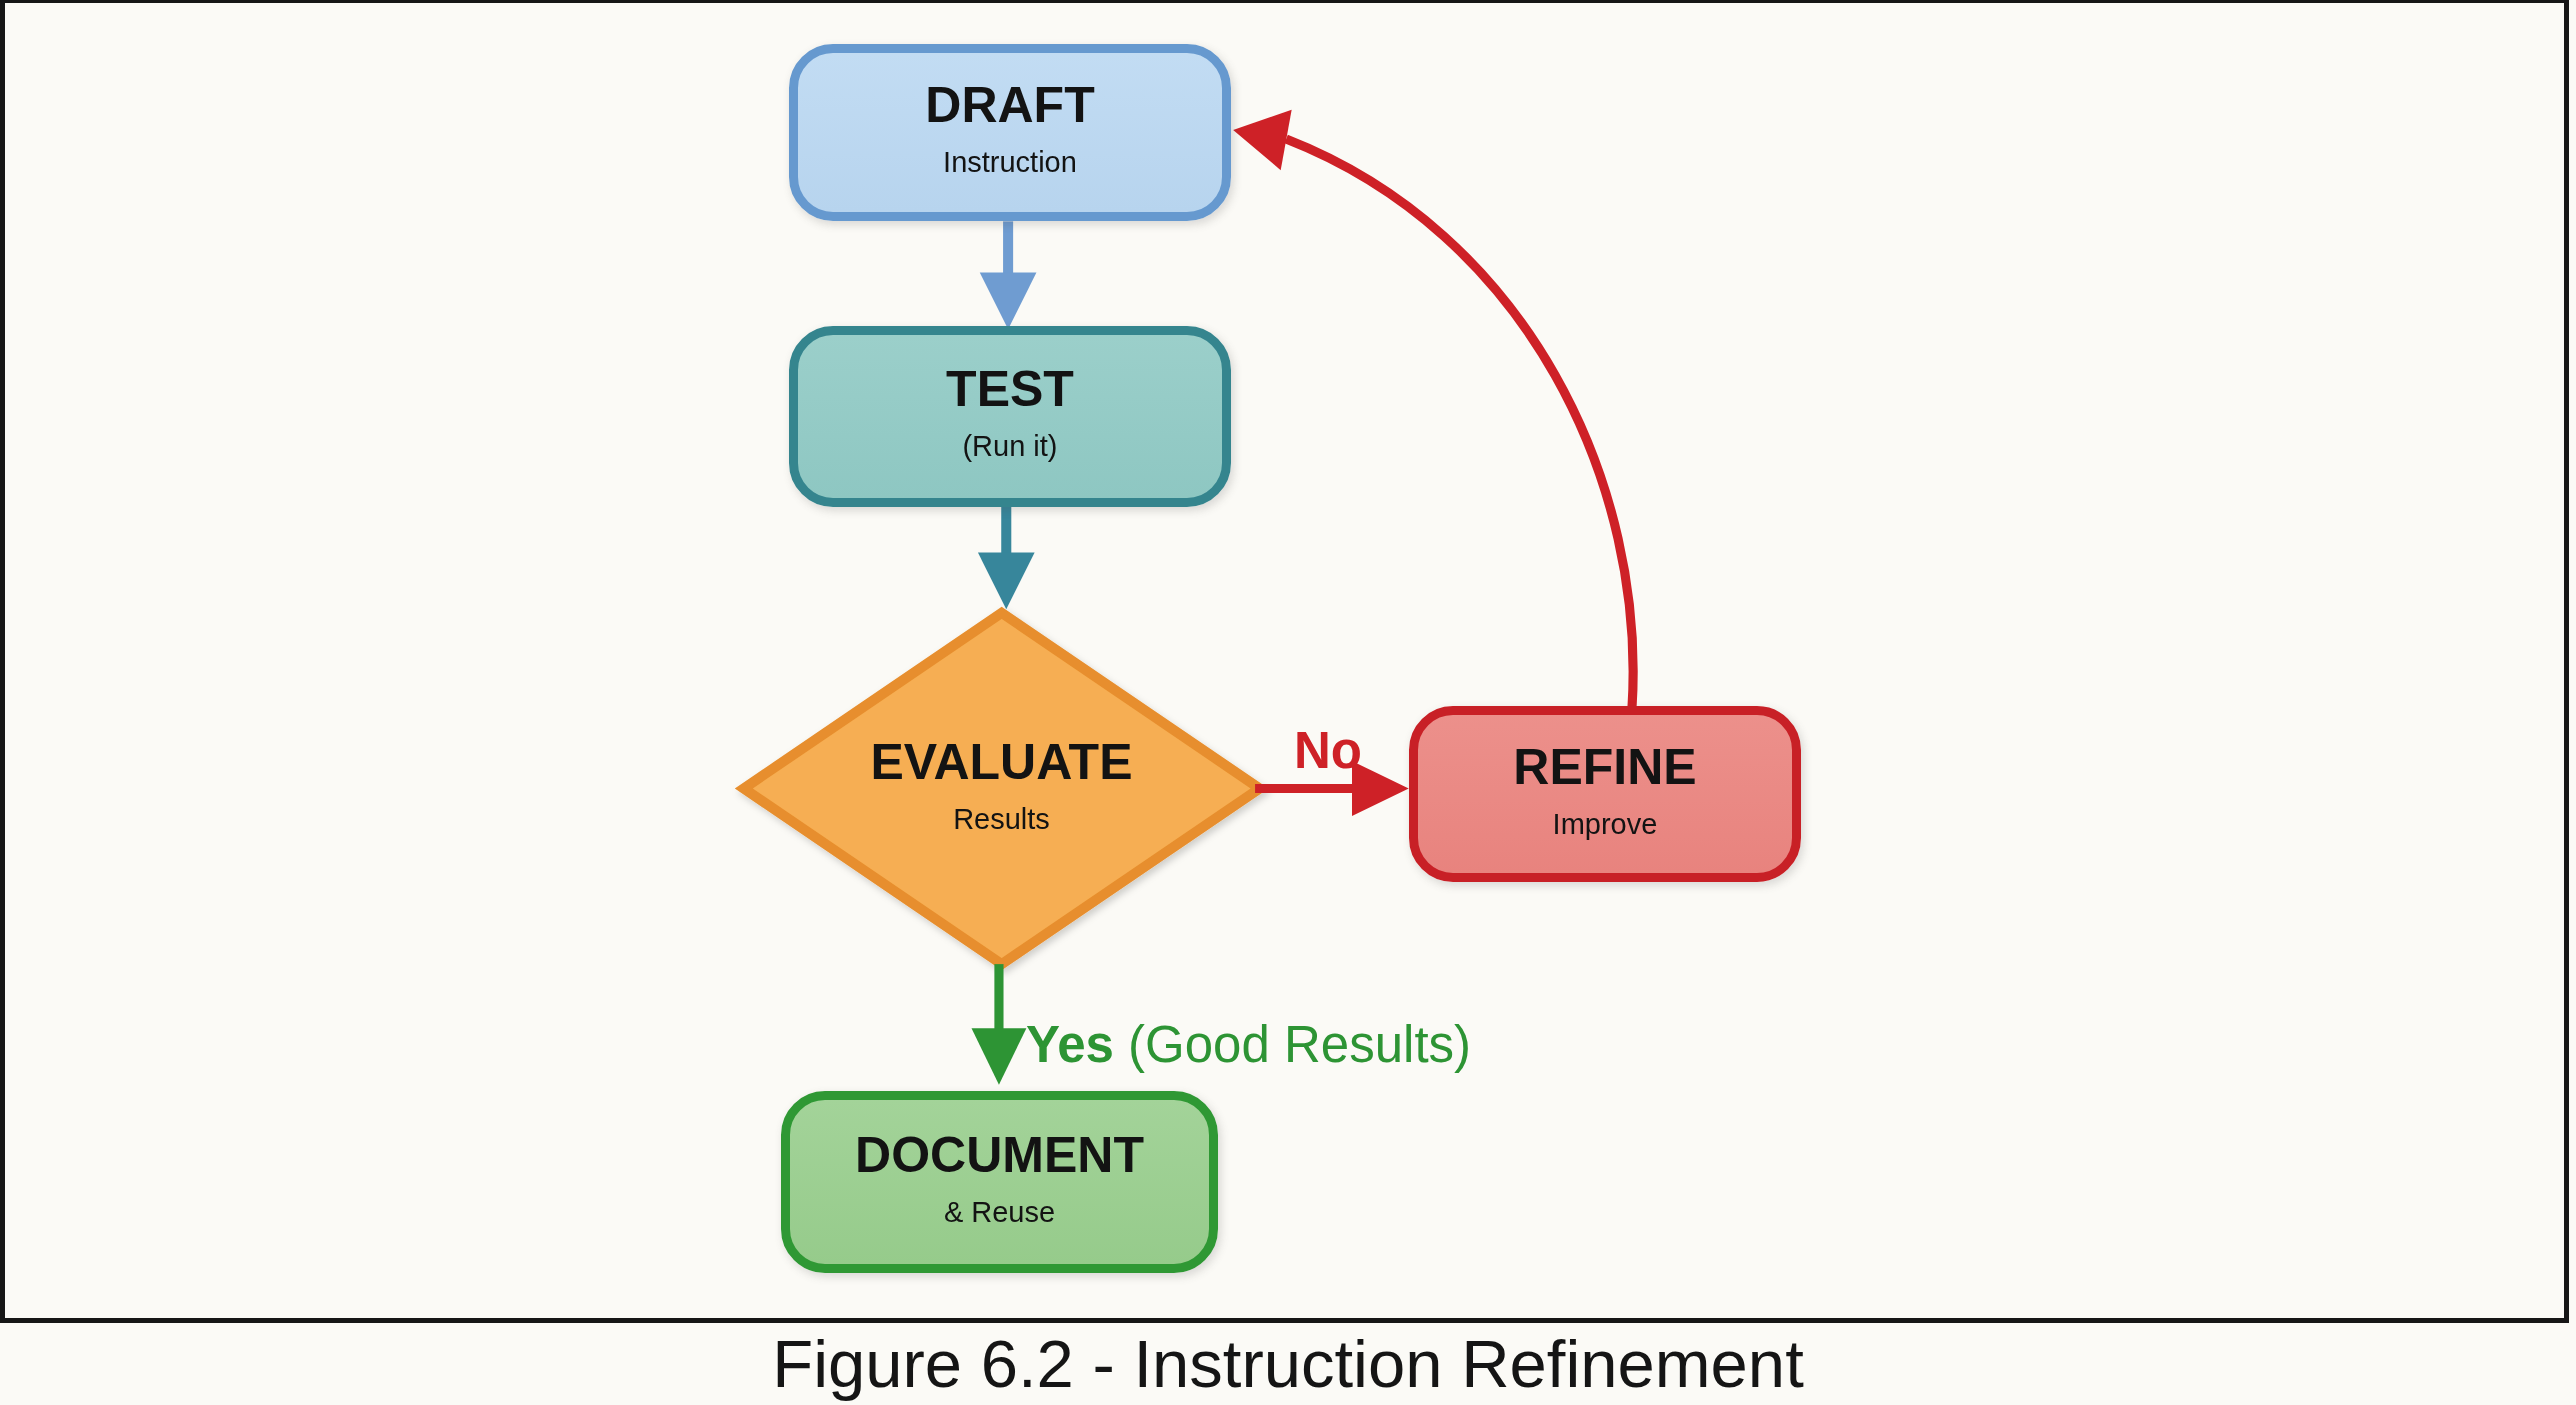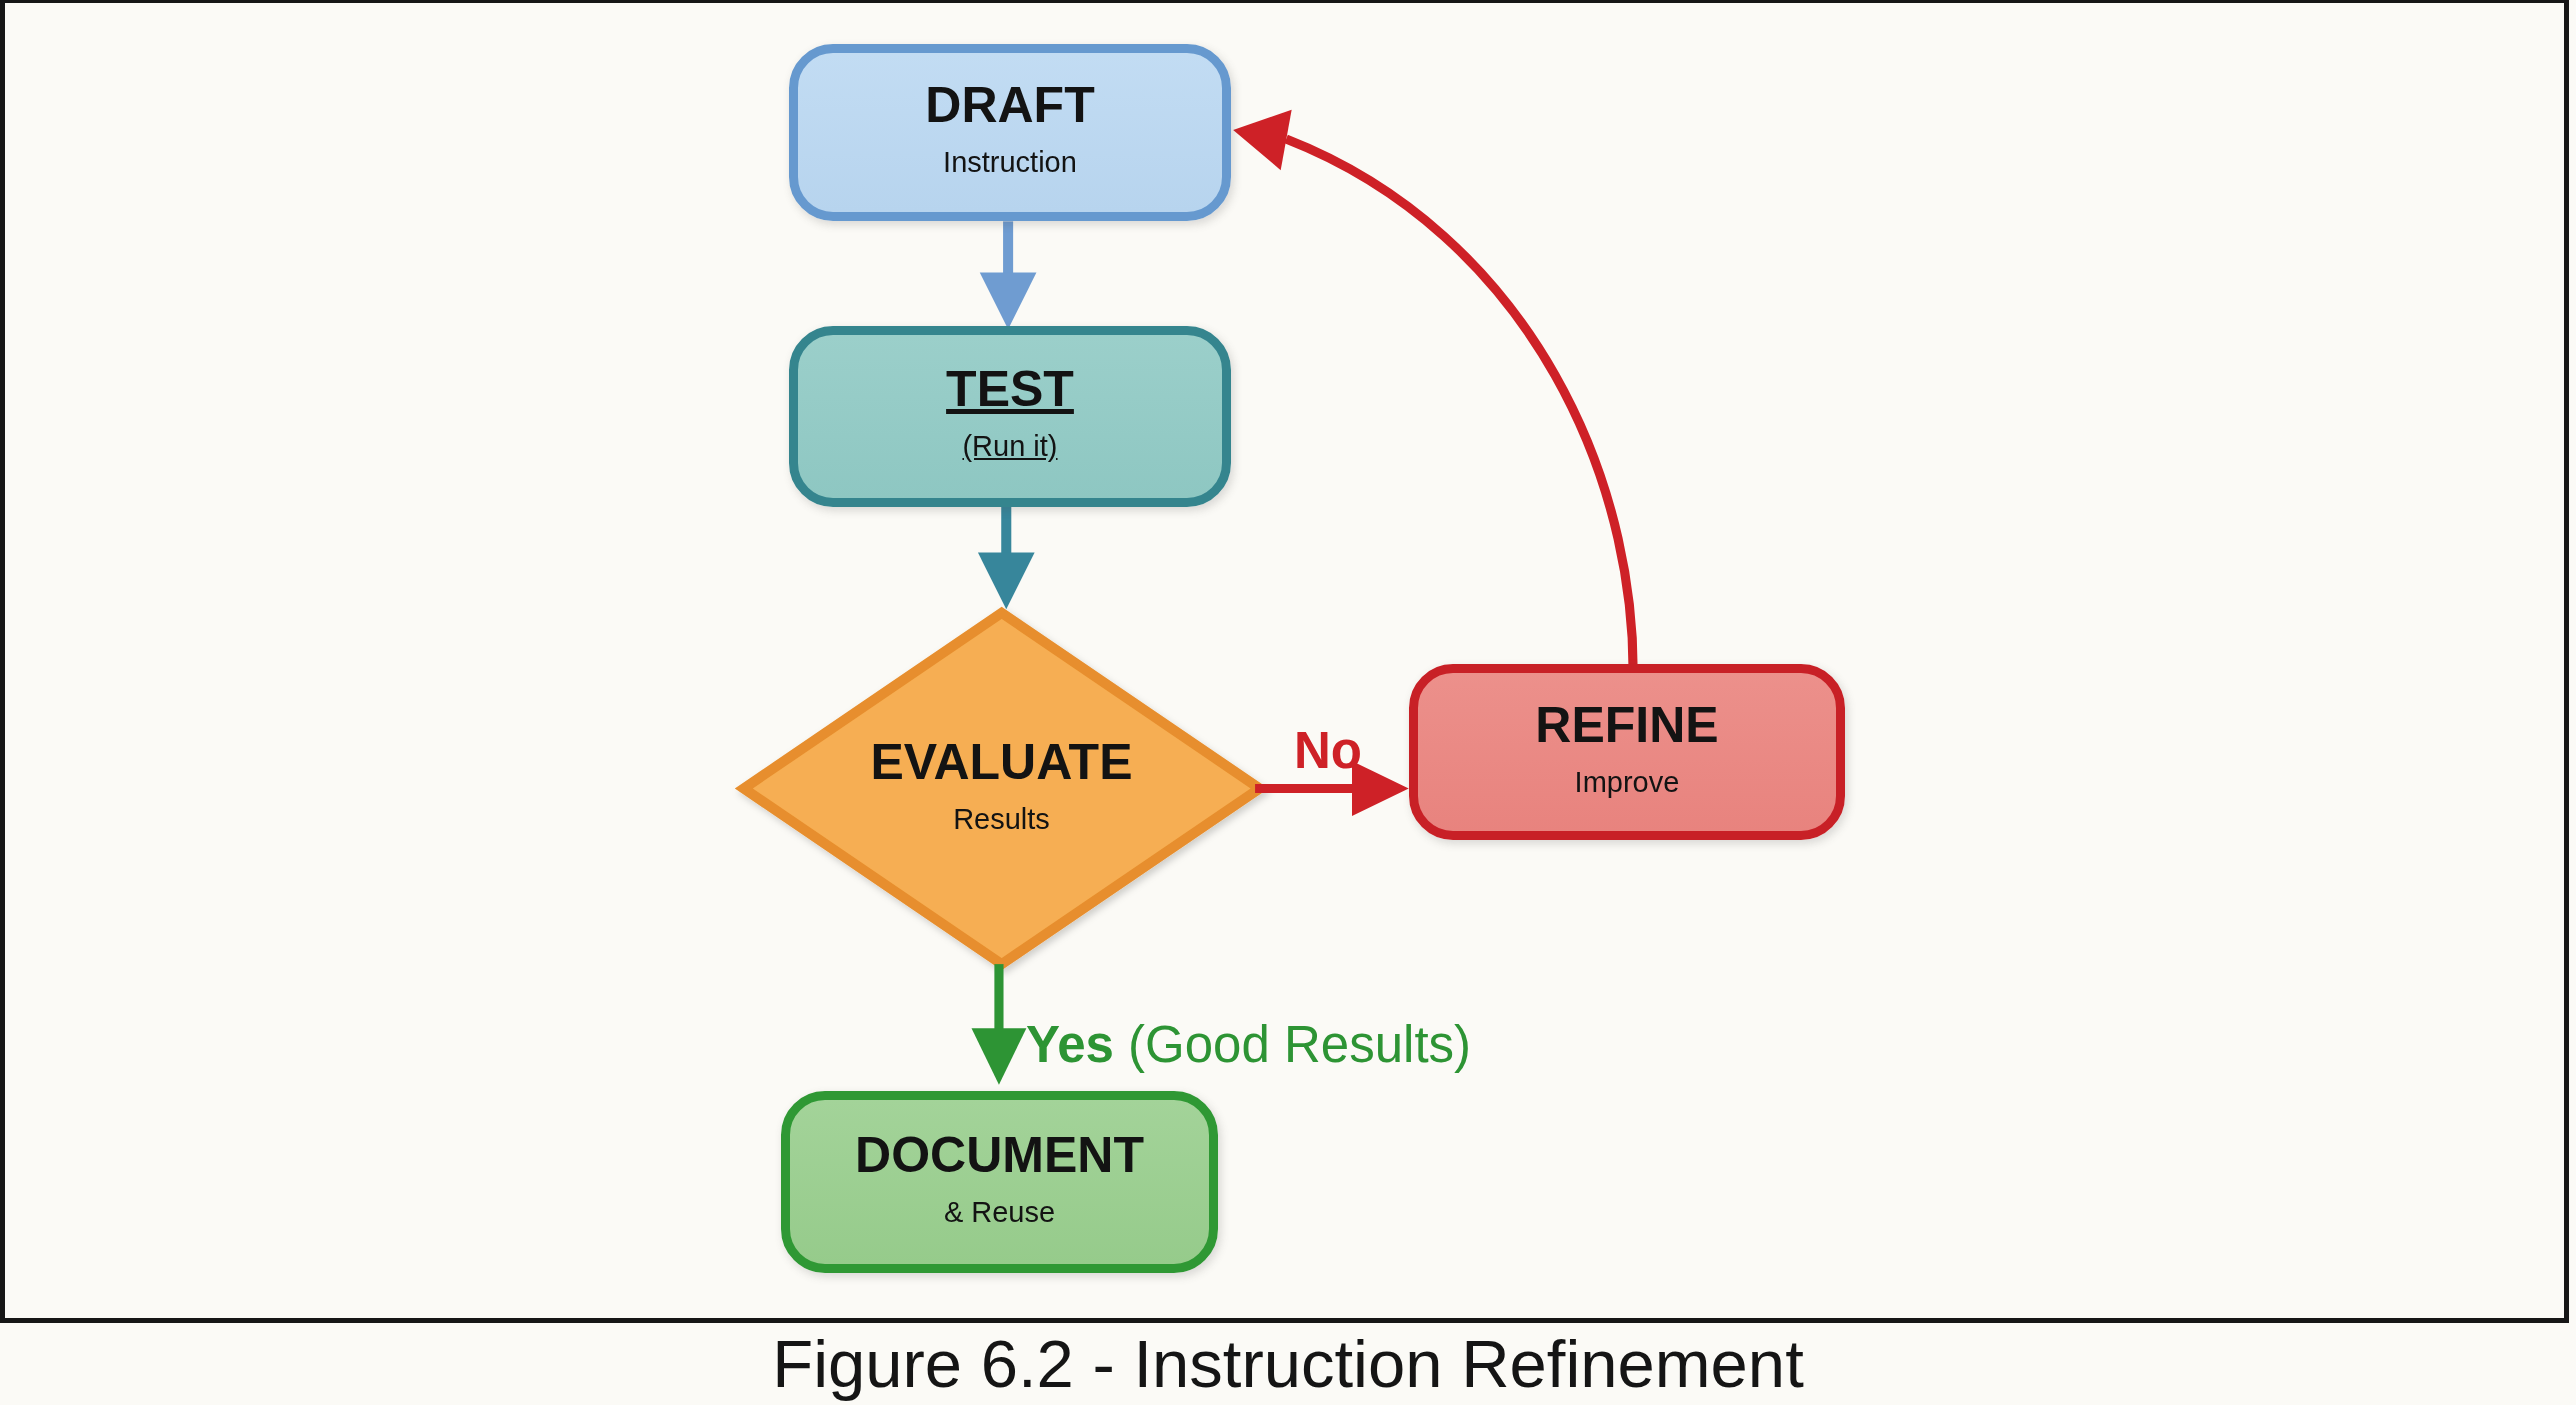--- a/index.html
+++ b/index.html
@@ -46,22 +46,22 @@
     display:flex;flex-direction:column;justify-content:center;
     text-align:center;
     box-shadow:2.7px 3.7px 8.2px rgba(70,70,70,.18);
   }
   .node-title{font-weight:700;font-size:50px;line-height:60px;}
   .node-subtitle{font-weight:400;font-size:29px;line-height:55px;}
 
   .node-draft{left:789px;top:44px;width:442px;height:177px;
     background:linear-gradient(180deg,#c2dcf3,var(--draft-fill));border-color:var(--draft-border);}
   .node-test{left:789px;top:326px;width:442px;height:181px;
-    background:linear-gradient(180deg,#9bcfca,var(--test-fill));border-color:var(--test-border);text-decoration:underline;}
-  .node-refine{left:1409px;top:664px;width:436px;height:176px;
+    background:linear-gradient(180deg,#9bcfca,var(--test-fill));border-color:var(--test-border);}
+  .node-refine{left:1409px;top:706px;width:392px;height:176px;
     background:linear-gradient(180deg,#ec908b,var(--refine-fill));border-color:var(--refine-border);}
   .node-document{left:781px;top:1091px;width:437px;height:182px;
     background:linear-gradient(180deg,#a3d399,var(--document-fill));border-color:var(--document-border);}
 
   .diamond-shape{fill:var(--evaluate-fill);stroke:var(--evaluate-border);stroke-width:11;}
   .node-evaluate-text{
     position:absolute;left:800px;top:725px;width:403px;height:128px;
     display:flex;flex-direction:column;align-items:center;justify-content:center;text-align:center;
   }
 

